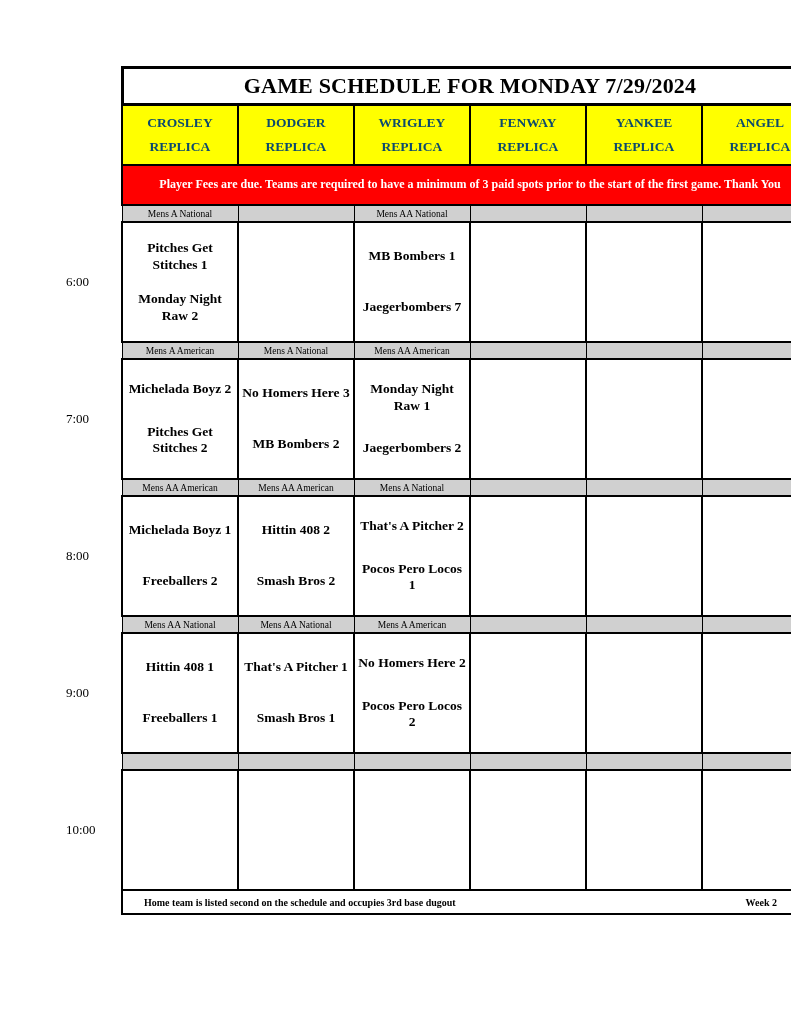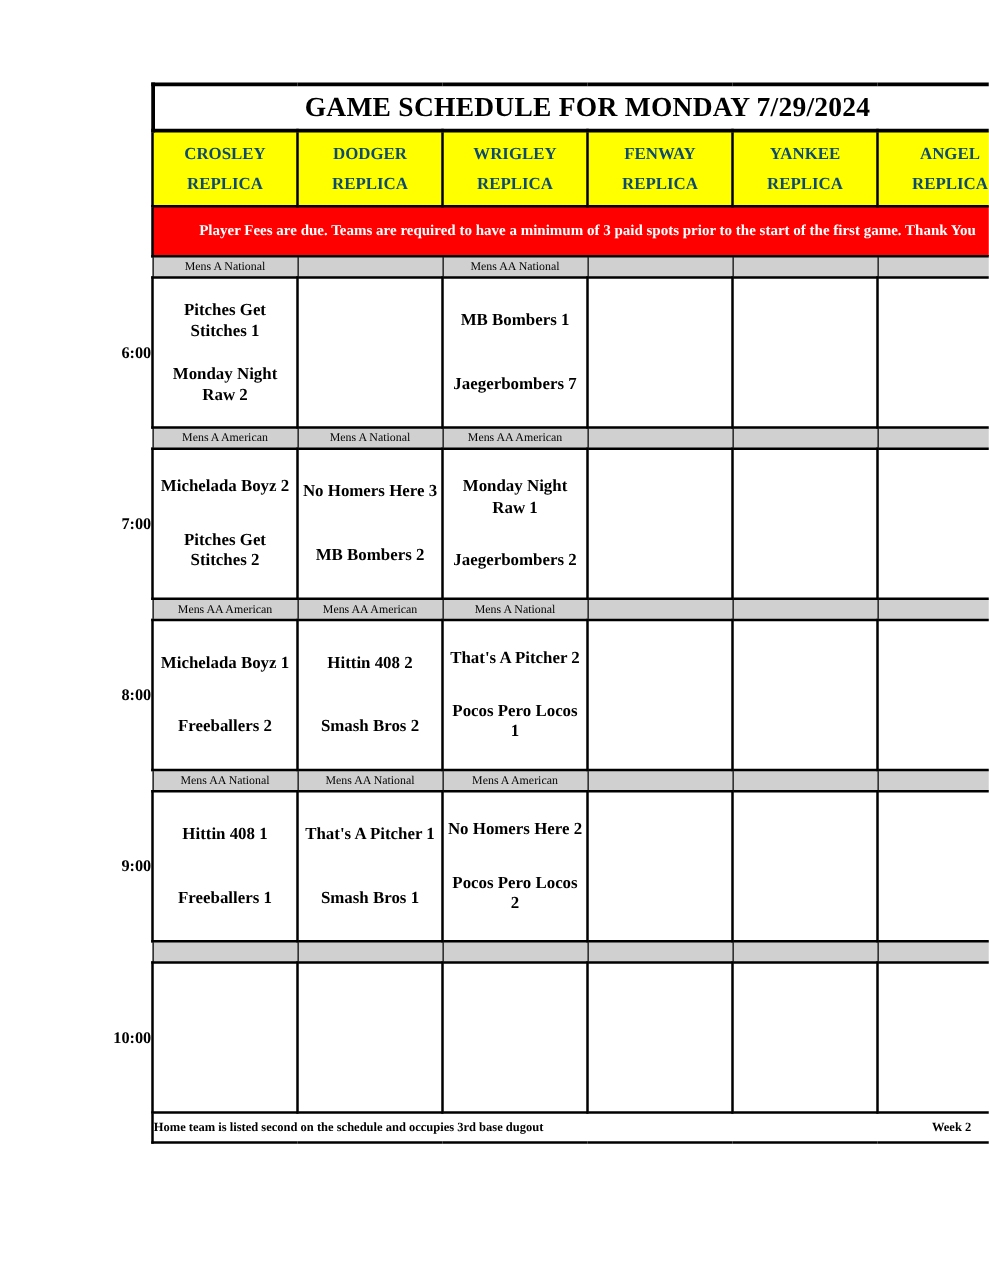--- a/index.html
+++ b/index.html
@@ -89,40 +89,40 @@
     justify-content: space-around;
     height: 118px;
     padding: 8px 3px;
     box-sizing: border-box;
   }
   .team {
     line-height: 1.2;
   }
   .time-cell {
     border: none !important;
-    text-align: right;
-    font-weight: bold;
+    text-align: left;
+    font-weight: normal;
     font-size: 13px;
     width: 56px;
     background: #ffffff;
   }
   .footer-cell {
     border: 2px solid #000000 !important;
     height: 22px;
     font-size: 10px;
     font-weight: bold;
     padding: 0 6px;
   }
   .footer-inner {
     display: flex;
     justify-content: space-between;
     align-items: center;
     height: 22px;
   }
-  .footer-left { text-align: left; }
+  .footer-left { text-align: left; padding-left: 21px; }
   .footer-right { text-align: right; padding-right: 40px; }
   .left-gutter {
     border: none !important;
     width: 56px;
   }
 </style>
 </head>
 <body>
 
 <div class="page">

